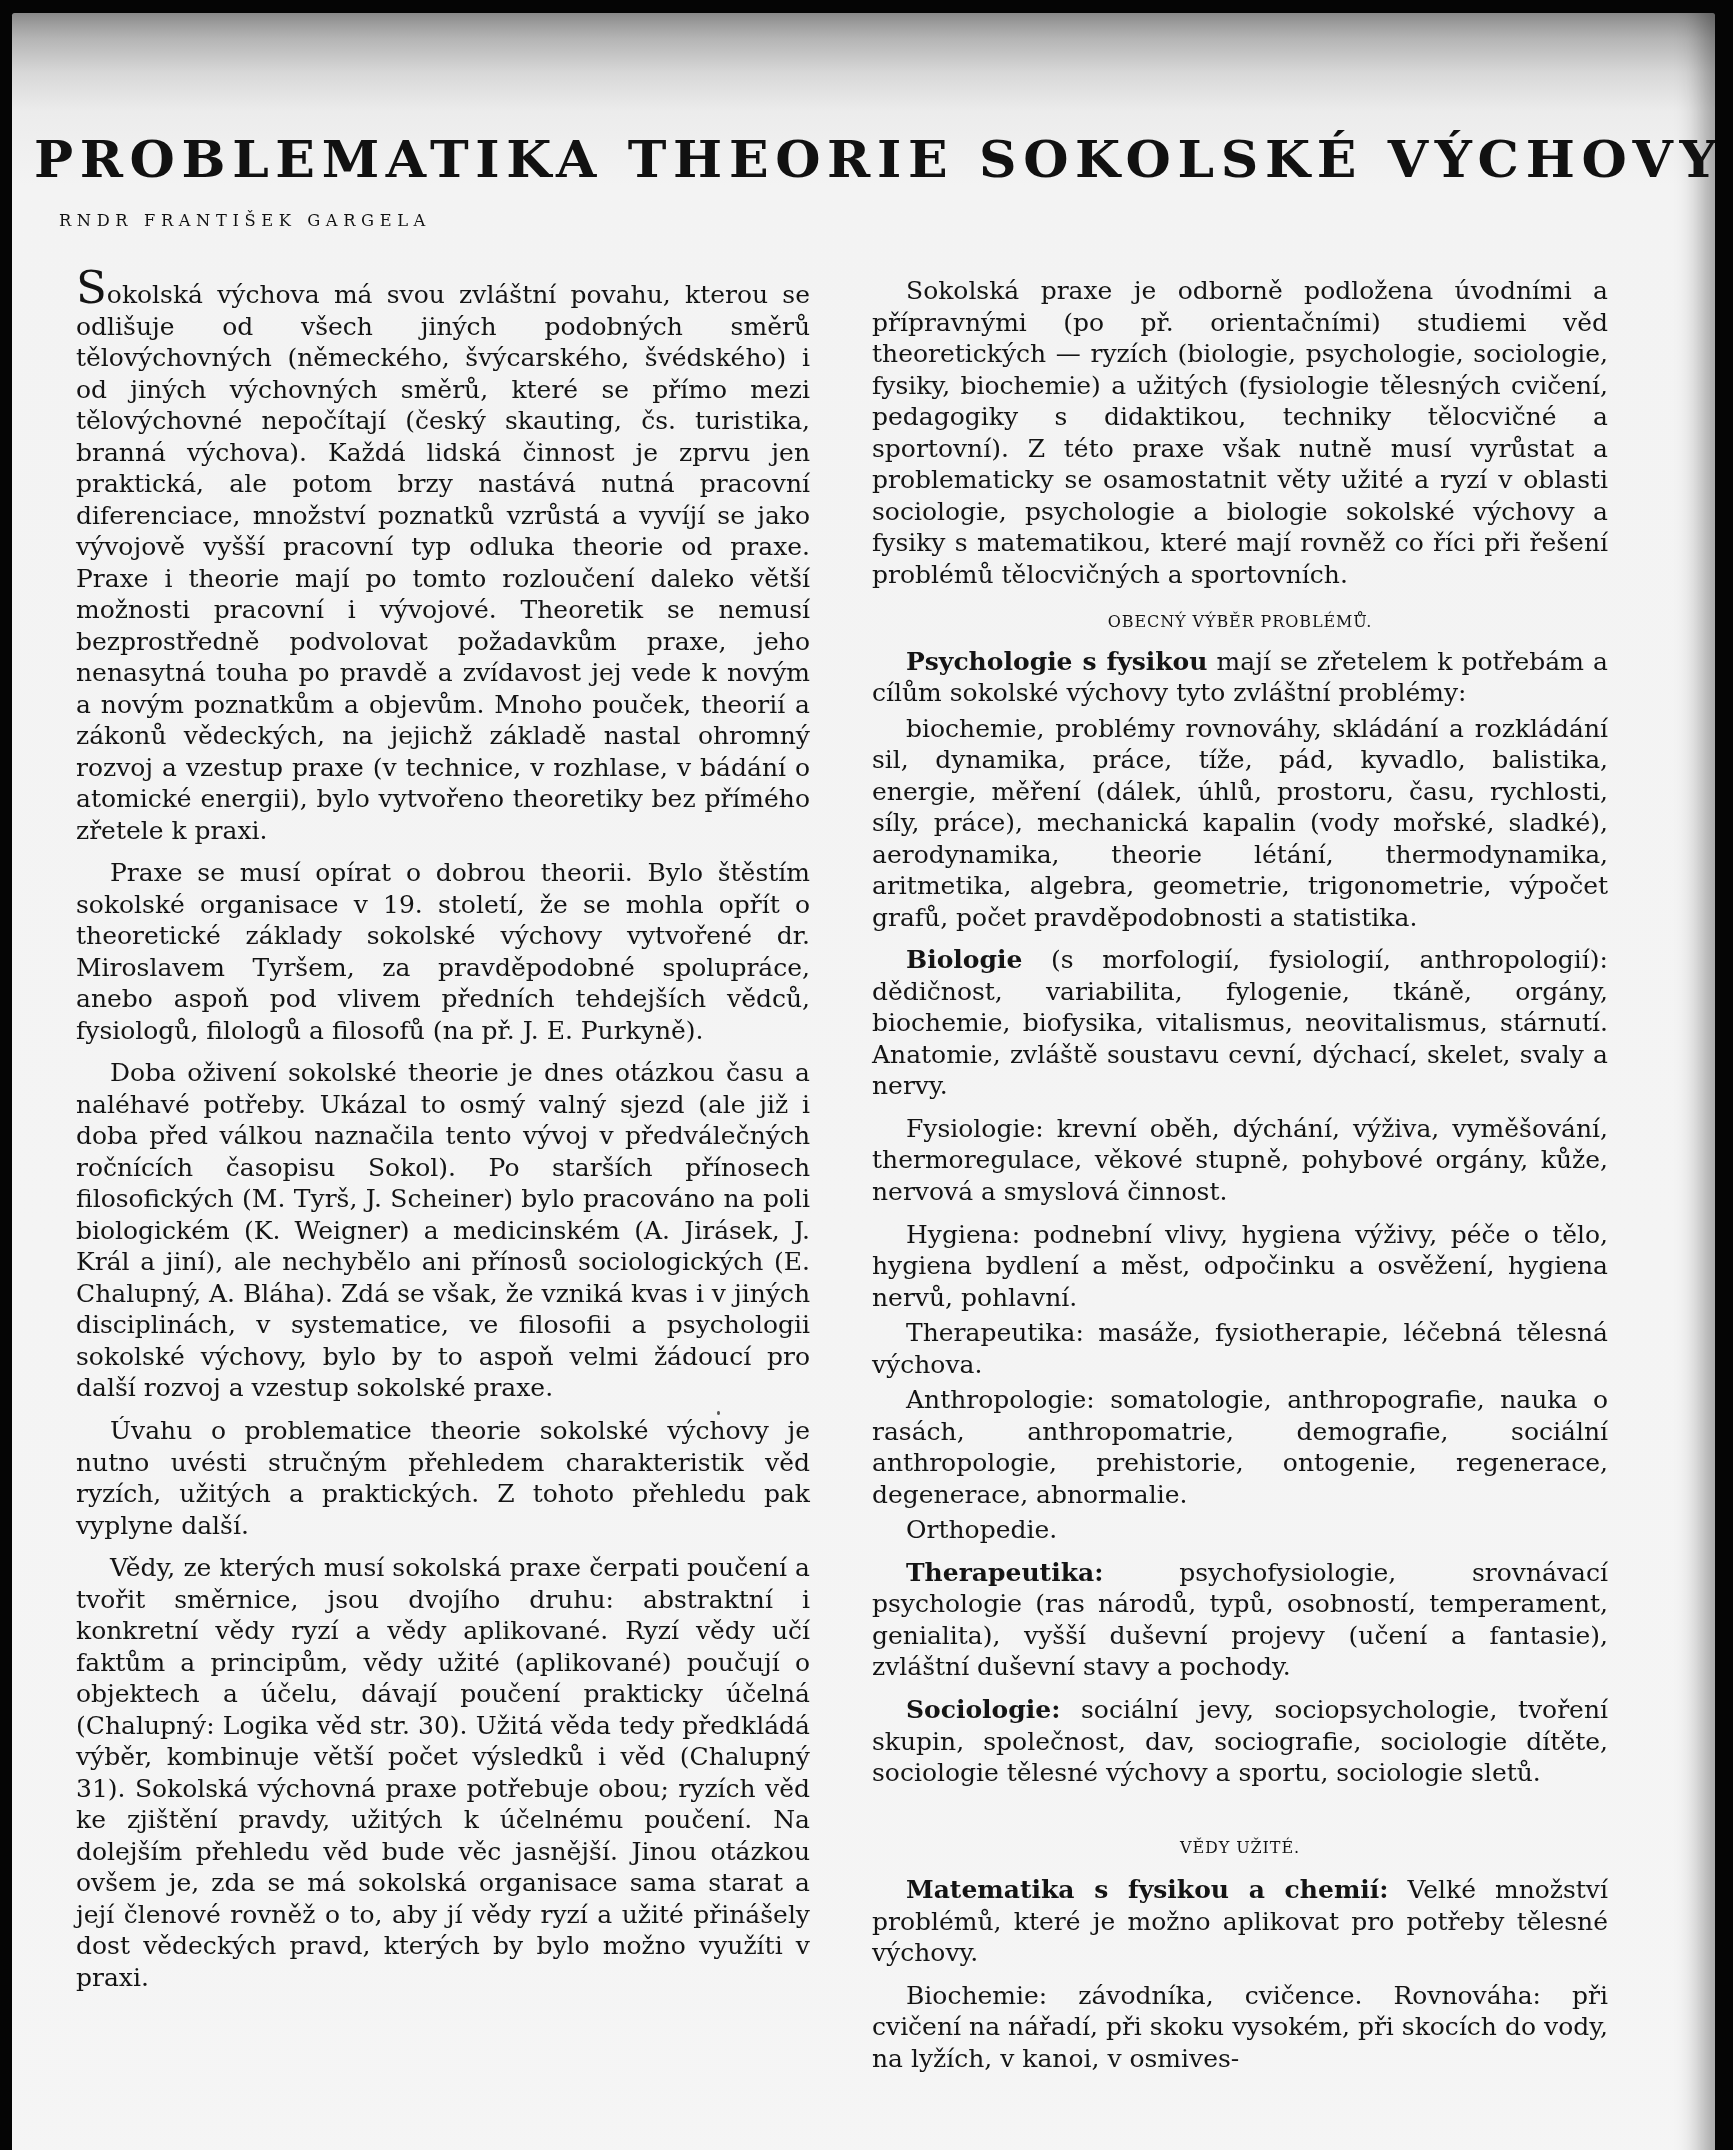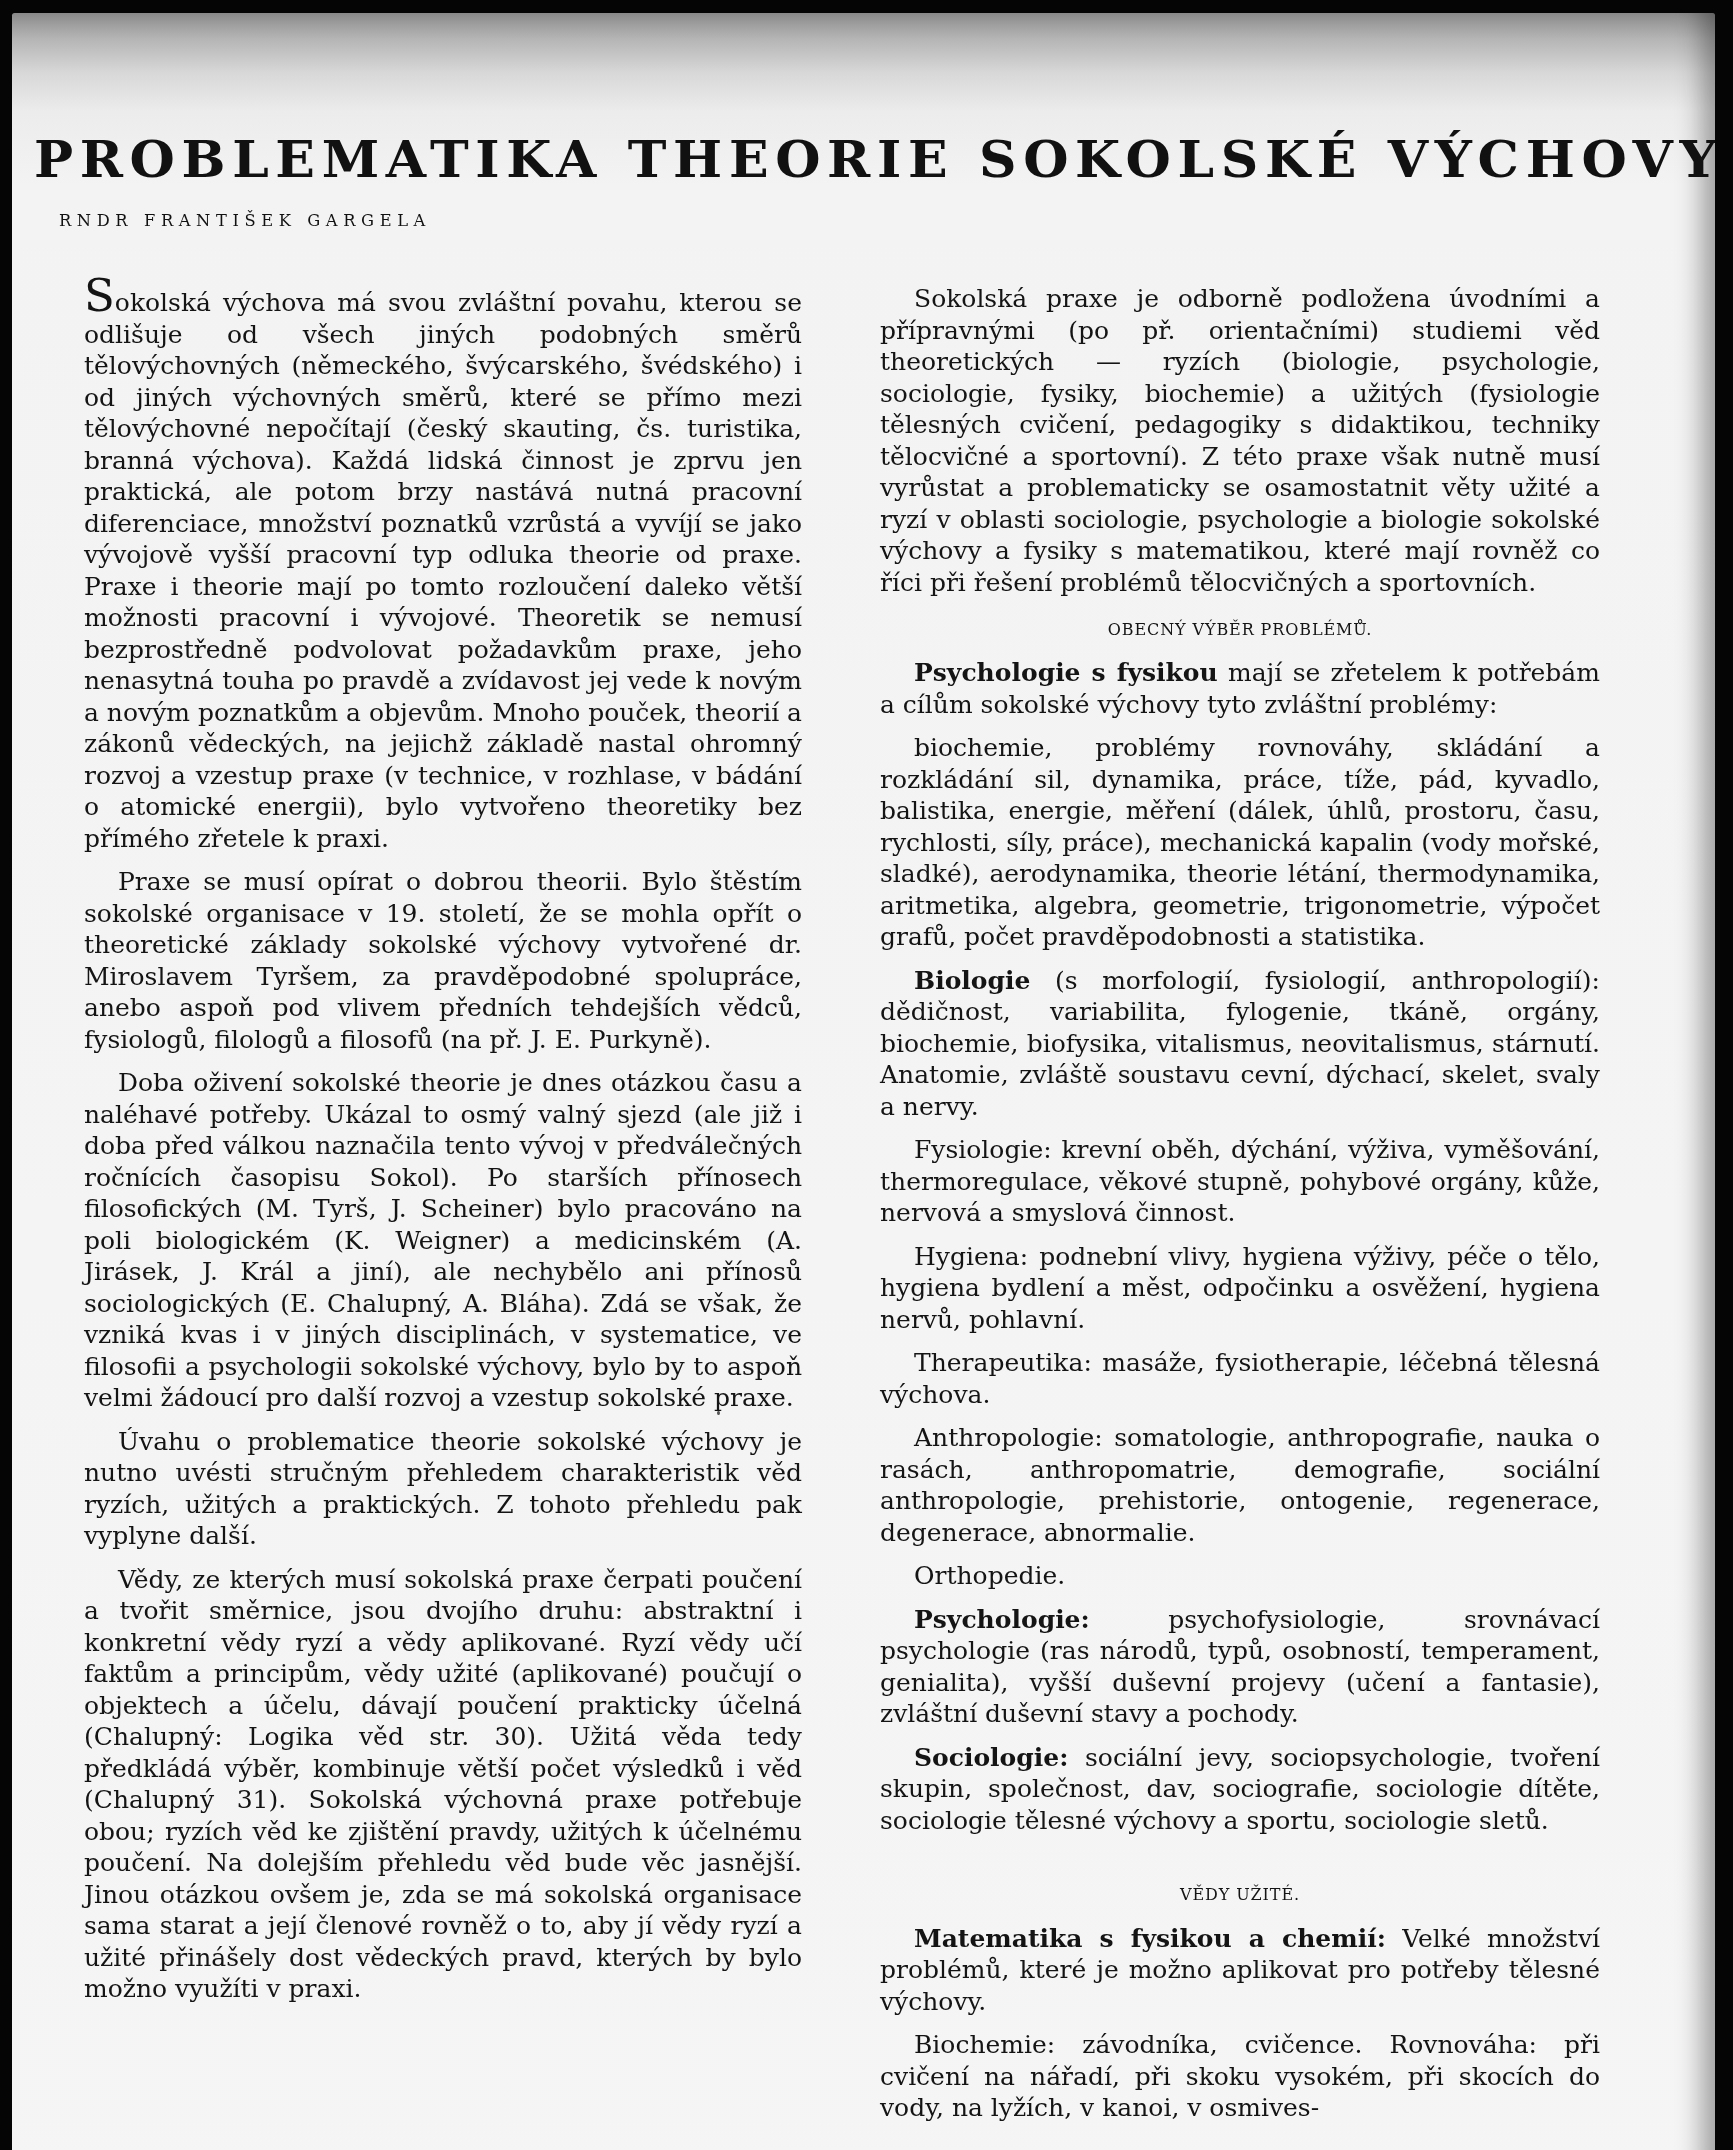--- a/index.html
+++ b/index.html
@@ -36,21 +36,21 @@
       position: absolute; top: 258px;
       font-family: "DejaVu Serif", serif;
       font-size: 25px;
       line-height: 31.5px;
       color: #141414;
       text-align: justify;
       hyphens: manual;
     }
     .col.left { left: 60px; width: 742px; }
     .col.right { left: 856px; width: 744px; }
-    .col p { margin: 12px; text-indent: 34px; }
+    .col p { margin: 4px; text-indent: 34px; }
     .col p.noindent { text-indent: 0; }
     .col p.gap { margin-top: 11.2px; }
     .dropcap { font-size: 45px; line-height: 26px; }
     .subhead {
       text-align: center; text-indent: 0 !important;
       font-size: 16px; letter-spacing: 0.9px;
       margin: 15.5px 0 8.6px 0 !important;
     }
     .subhead.big { margin: 43px 0 11.2px 0 !important; }
     b { font-weight: bold; }
@@ -76,21 +76,21 @@
     <p>Sokolská praxe je odborně podložena úvodními a přípravnými (po př. orientačními) studiemi věd theoretických — ryzích (biologie, psychologie, sociologie, fysiky, biochemie) a užitých (fysiologie tělesných cvičení, pedagogiky s didaktikou, techniky tělocvičné a sportovní). Z této praxe však nutně musí vyrůstat a problematicky se osamostatnit věty užité a ryzí v oblasti sociologie, psychologie a biologie sokolské výchovy a fysiky s matematikou, které mají rovněž co říci při řešení problémů tělocvičných a sportovních.</p>
     <p class="subhead">OBECNÝ VÝBĚR PROBLÉMŮ.</p>
     <p><b>Psychologie s fysikou</b><span> mají se zřetelem k potřebám a cílům sokolské výchovy tyto zvláštní problémy:</span></p>
     <p>biochemie, problémy rovnováhy, skládání a rozkládání sil, dynamika, práce, tíže, pád, kyvadlo, balistika, energie, měření (dálek, úhlů, prostoru, času, rychlosti, síly, práce), mechanická kapalin (vody mořské, sladké), aerodynamika, theorie létání, thermodynamika, aritmetika, algebra, geometrie, trigonometrie, výpočet grafů, počet pravděpodobnosti a statistika.</p>
     <p class="gap"><b>Biologie</b><span> (s morfologií, fysiologií, anthropologií): dědičnost, variabilita, fylogenie, tkáně, orgány, biochemie, biofysika, vitalismus, neovitalismus, stárnutí. Anatomie, zvláště soustavu cevní, dýchací, skelet, svaly a nervy.</span></p>
     <p class="gap">Fysiologie: krevní oběh, dýchání, výživa, vyměšování, thermoregulace, věkové stupně, pohybové orgány, kůže, nervová a smyslová činnost.</p>
     <p class="gap">Hygiena: podnební vlivy, hygiena výživy, péče o tělo, hygiena bydlení a měst, odpočinku a osvěžení, hygiena nervů, pohlavní.</p>
     <p>Therapeutika: masáže, fysiotherapie, léčebná tělesná výchova.</p>
     <p>Anthropologie: somatologie, anthropografie, nauka o rasách, anthropomatrie, demografie, sociální anthropologie, prehistorie, ontogenie, regenerace, degenerace, abnormalie.</p>
     <p>Orthopedie.</p>
-    <p class="gap"><b>Psychologie:</b><span> psychofysiologie, srovnávací psychologie (ras národů, typů, osobností, temperament, genialita), vyšší duševní projevy (učení a fantasie), zvláštní duševní stavy a pochody.</span></p>
+    <p class="gap"><b>Therapeutika:</b><span> psychofysiologie, srovnávací psychologie (ras národů, typů, osobností, temperament, genialita), vyšší duševní projevy (učení a fantasie), zvláštní duševní stavy a pochody.</span></p>
     <p class="gap"><b>Sociologie:</b><span> sociální jevy, sociopsychologie, tvoření skupin, společnost, dav, sociografie, sociologie dítěte, sociologie tělesné výchovy a sportu, sociologie sletů.</span></p>
     <p class="subhead big">VĚDY UŽITÉ.</p>
     <p><b>Matematika s fysikou a chemií:</b><span> Velké množství problémů, které je možno aplikovat pro potřeby tělesné výchovy.</span></p>
     <p class="gap">Biochemie: závodníka, cvičence. Rovnováha: při cvičení na nářadí, při skoku vysokém, při skocích do vody, na lyžích, v kanoi, v osmives-</p>
   </div>
 
   <div class="speck" style="left:705px;top:1398px;width:2.6px;height:3.9px;"></div>
 </div>
 
 

